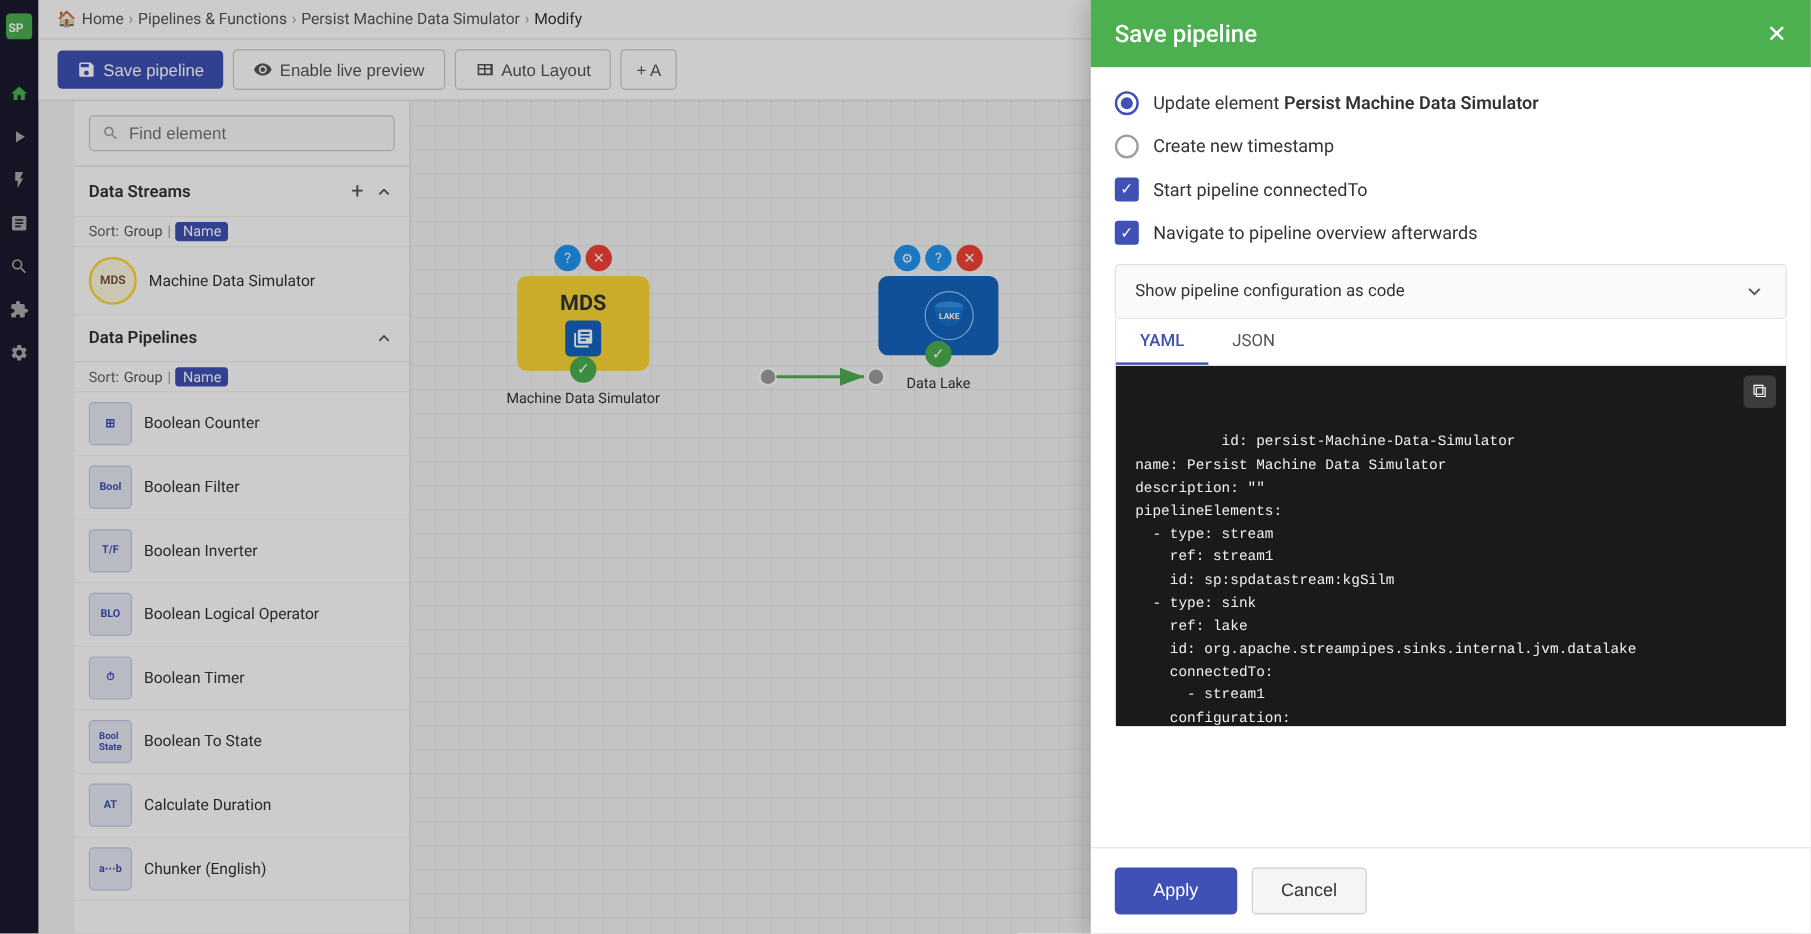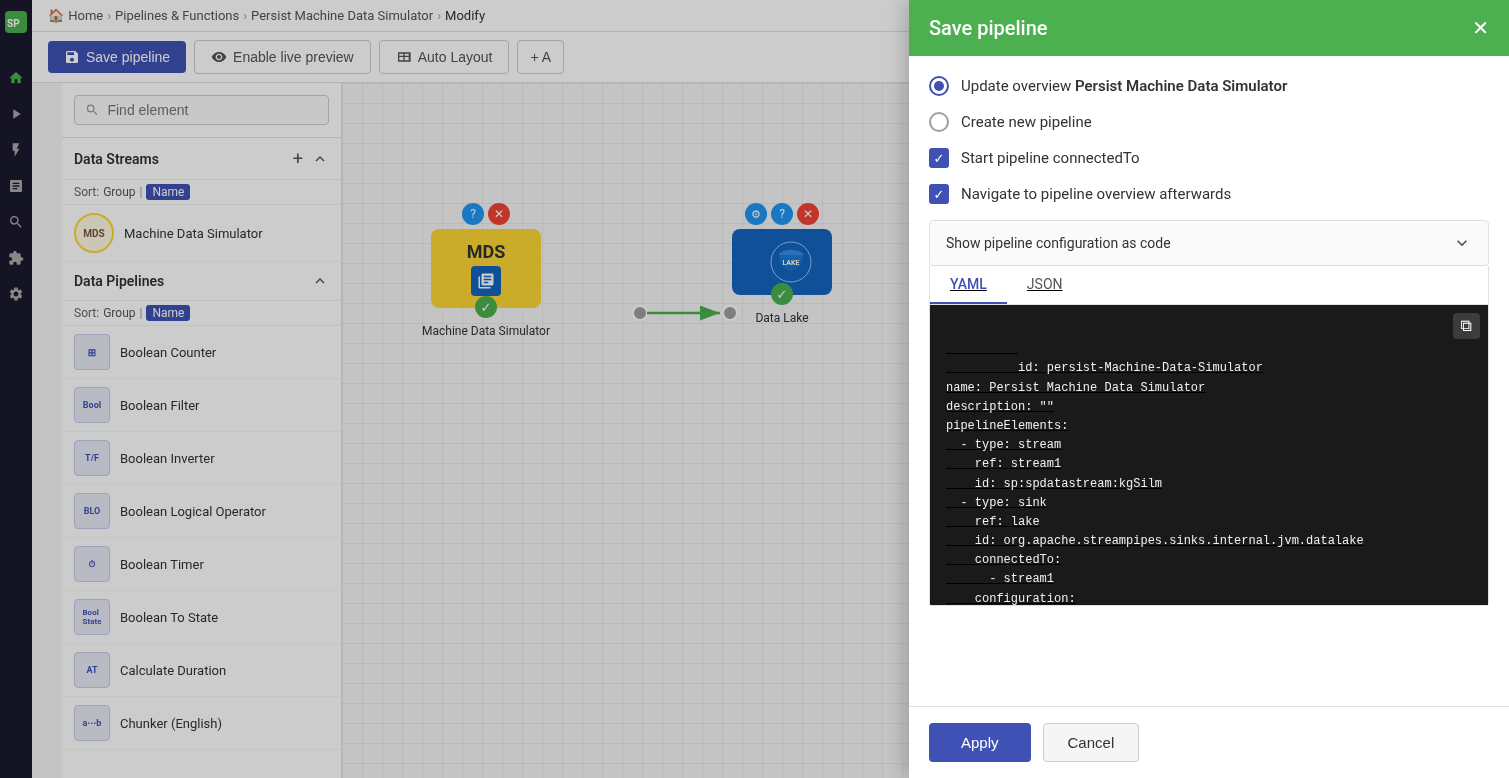--- a/index.html
+++ b/index.html
@@ -409,21 +409,20 @@
       border: 1px solid #e0e0e0;
       border-radius: 4px;
       cursor: pointer;
       background: #fafafa;
     }
     .code-config-header .header-text { font-size: 14px; color: #333; }
     .code-config-content {
       border: 1px solid #e0e0e0;
       border-top: none;
       border-radius: 0 0 4px 4px;
-      text-decoration: underline;
     }
 
     
     .code-tabs {
       display: flex;
       border-bottom: 1px solid #e0e0e0;
       background: #fff;
     }
     .code-tab {
       padding: 10px 20px;
@@ -743,27 +742,27 @@
   <div class="modal-header">
     <span class="title">Save pipeline</span>
     <span class="modal-close">✕</span>
   </div>
 
   <div class="modal-body">
 
     <div class="radio-option">
       <div class="radio-circle selected"></div>
       <span class="label">
-        <span>Update overview</span> <strong>Persist Machine Data Simulator</strong>
+        <span>Update element</span> <strong>Persist Machine Data Simulator</strong>
       </span>
     </div>
 
     <div class="radio-option">
       <div class="radio-circle unselected"></div>
-      <span class="label">Create new pipeline</span>
+      <span class="label">Create new timestamp</span>
     </div>
 
     <div class="checkbox-option">
       <div class="checkbox-box">✓</div>
       <span class="label">Start pipeline connectedTo</span>
     </div>
 
     <div class="checkbox-option">
       <div class="checkbox-box">✓</div>
       <span class="label">Navigate to pipeline overview afterwards</span>

